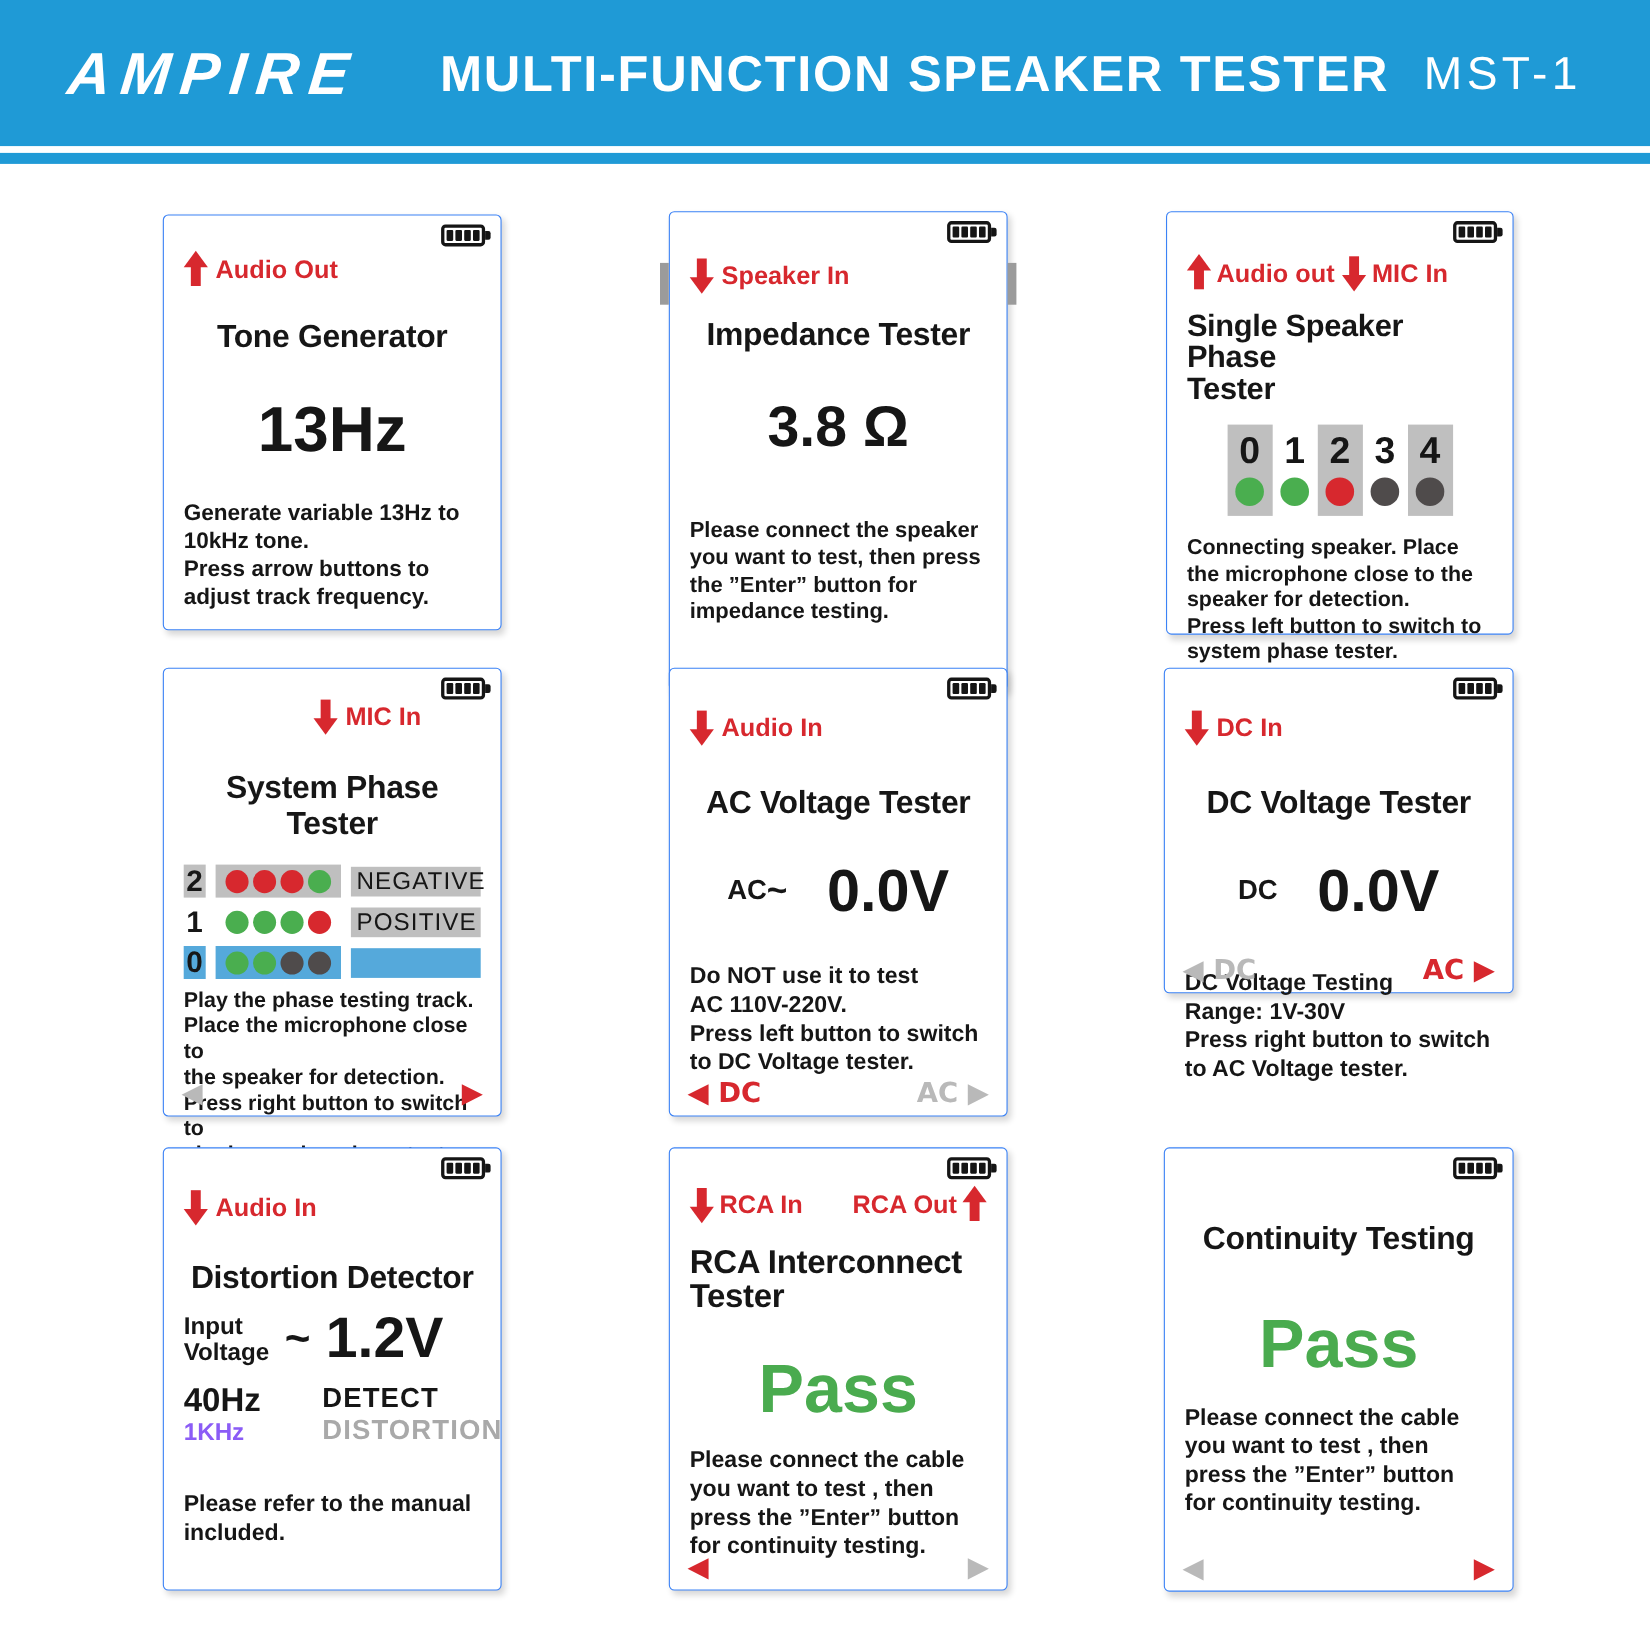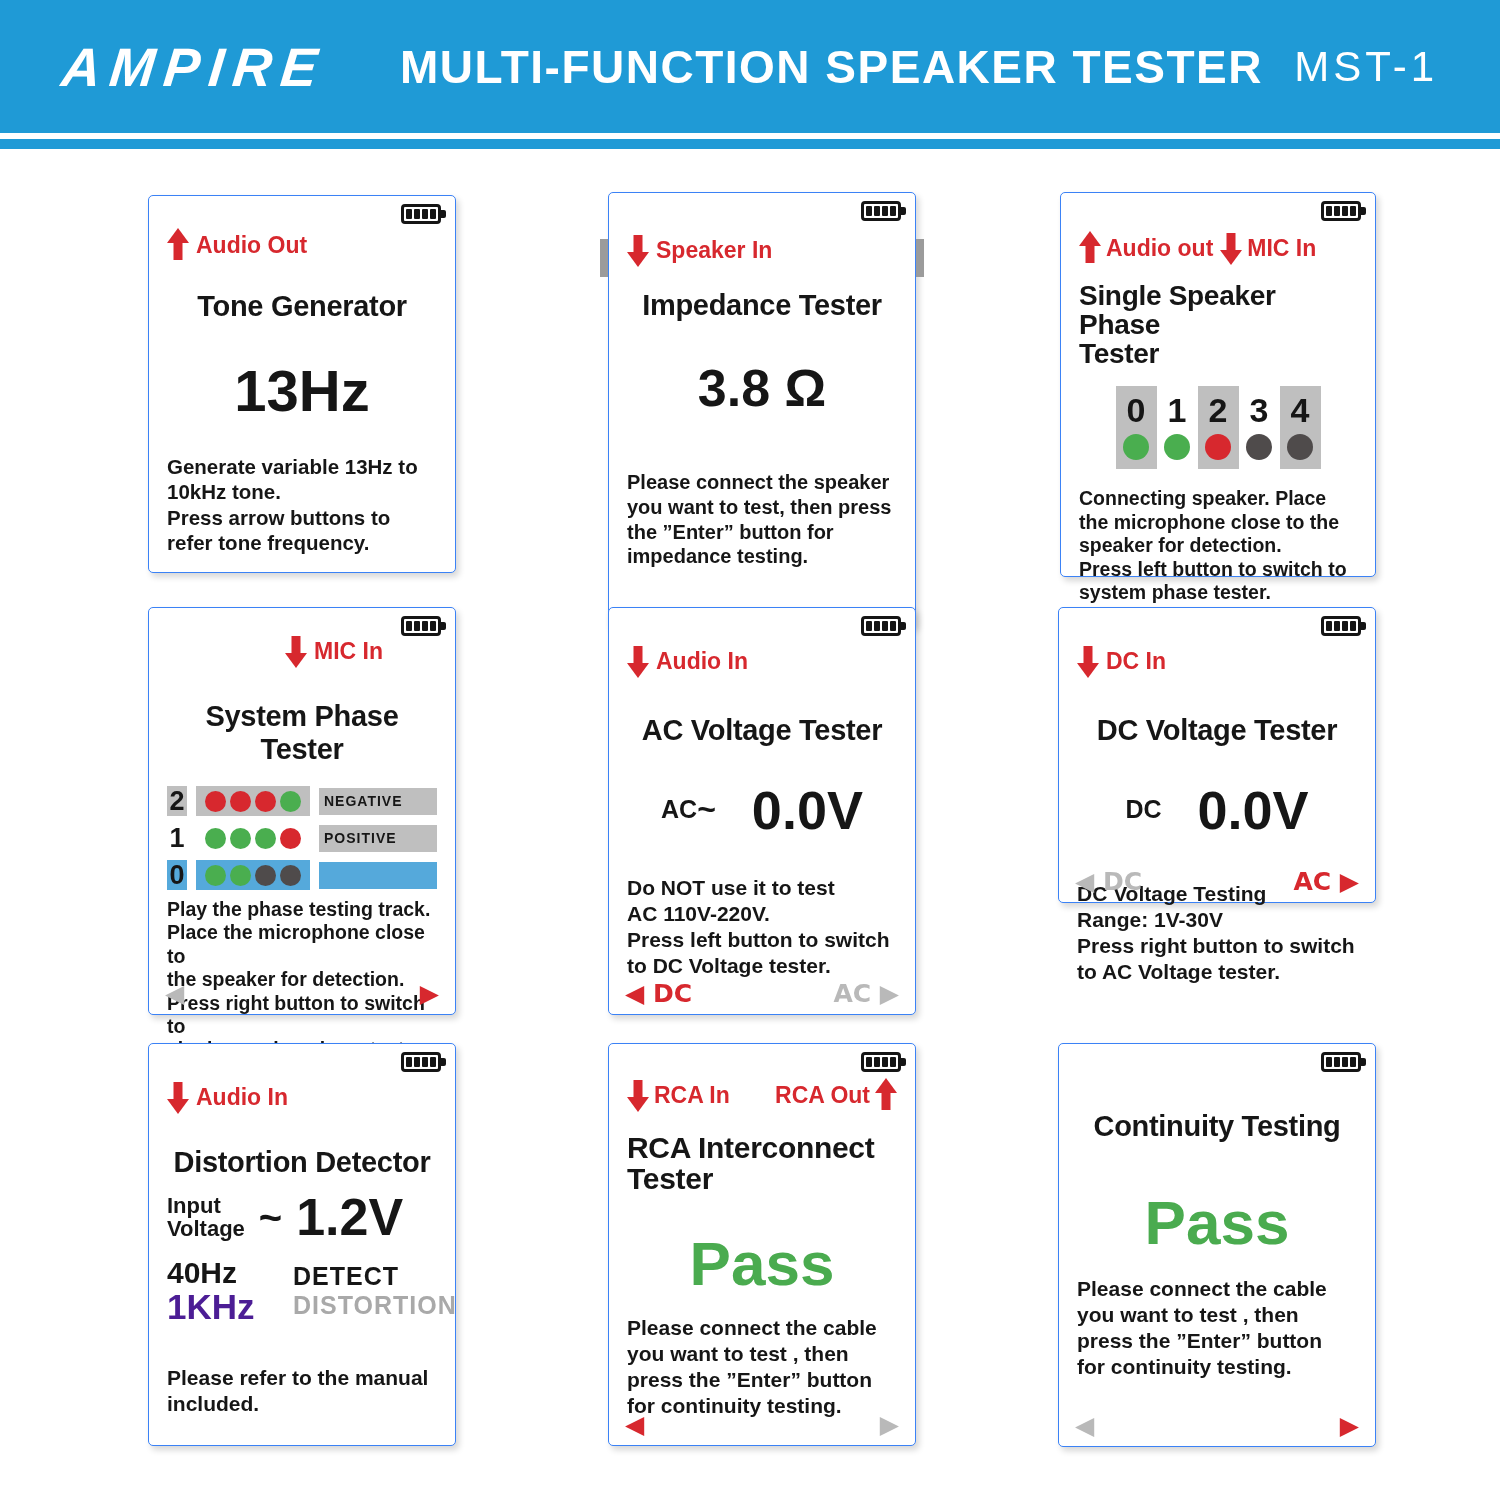--- a/index.html
+++ b/index.html
@@ -76,37 +76,37 @@
   .dnum{font-size:34px;font-weight:800;line-height:1}
   .dot{display:block;border-radius:50%}
   .big-dot{width:26px;height:26px}
 
   
   .phase-rows{margin-top:20px}
   .prow{display:flex;align-items:center;gap:9px;margin-bottom:7px}
   .pnum{width:27px;height:30px;font-size:27px;font-weight:800;display:flex;align-items:center;justify-content:center}
   .pstrip{width:150px;height:30px;display:flex;align-items:center;justify-content:space-around;padding:0 7px}
   .pstrip .dot{width:21px;height:21px}
-  .plabel{min-width:118px;height:27px;font-size:14px;font-weight:700;display:flex;align-items:center;padding:0 5px;letter-spacing:1px}
+  .plabel{min-width:118px;height:27px;font-size:22px;font-weight:400;display:flex;align-items:center;padding:0 5px;letter-spacing:1px}
 
   
   .vrow{display:flex;align-items:center;justify-content:center;gap:36px;margin-top:32px}
   .unit{display:flex;flex-direction:row;align-items:center;font-size:25px;font-weight:800;line-height:.85}
   .tilde{font-size:32px;font-weight:800}
   .vbig{font-size:54px;font-weight:800}
 
   
   .vrow7{display:flex;align-items:center;gap:14px;margin-top:8px}
   .ilabel{font-size:22px;font-weight:800;line-height:1.05;white-space:pre-line}
   .tilde7{font-size:40px;font-weight:800}
   .v7{font-size:52px;font-weight:800}
   .drow{display:flex;align-items:center;gap:20px;margin-top:10px}
   .freqs{display:flex;flex-direction:column;line-height:1.05;min-width:86px}
   .f1{font-size:30px;font-weight:800}
-  .f2{font-size:35px;font-weight:800;color:#4c1d95}
+  .f2{font-size:22px;font-weight:800;color:#8b5cf6}
   .det-dot{width:30px;height:30px}
   .dets{display:flex;flex-direction:column;line-height:1.15}
   .d1{font-size:25px;font-weight:800;letter-spacing:1px}
   .d2{font-size:25px;font-weight:800;color:#a9a9a9;letter-spacing:1px}
 
   
   .side-tab{position:absolute;width:8px;height:38px;background:#9b9b9b;top:46px}
   .side-tab.l{left:-9px}.side-tab.r{right:-9px}
 
   
@@ -142,21 +142,21 @@
       </div>
     <div class="ports">
       <span class="arrow up"></span>
       <span>Audio Out</span>
     </div>
     <h2 class="title">Tone Generator</h2>
     <div class="bigval">13Hz</div>
     <p class="bodytext">Generate variable 13Hz to
 10kHz tone.
 Press arrow buttons to
-refer tone frequency.</p>
+adjust track frequency.</p>
   </section>
 
   <section class="card c2">
     <div class="side-tab l"></div>
     <div class="side-tab r"></div>
     <div class="battery">
         <i></i>
         <i></i>
         <i></i>
         <i></i>

